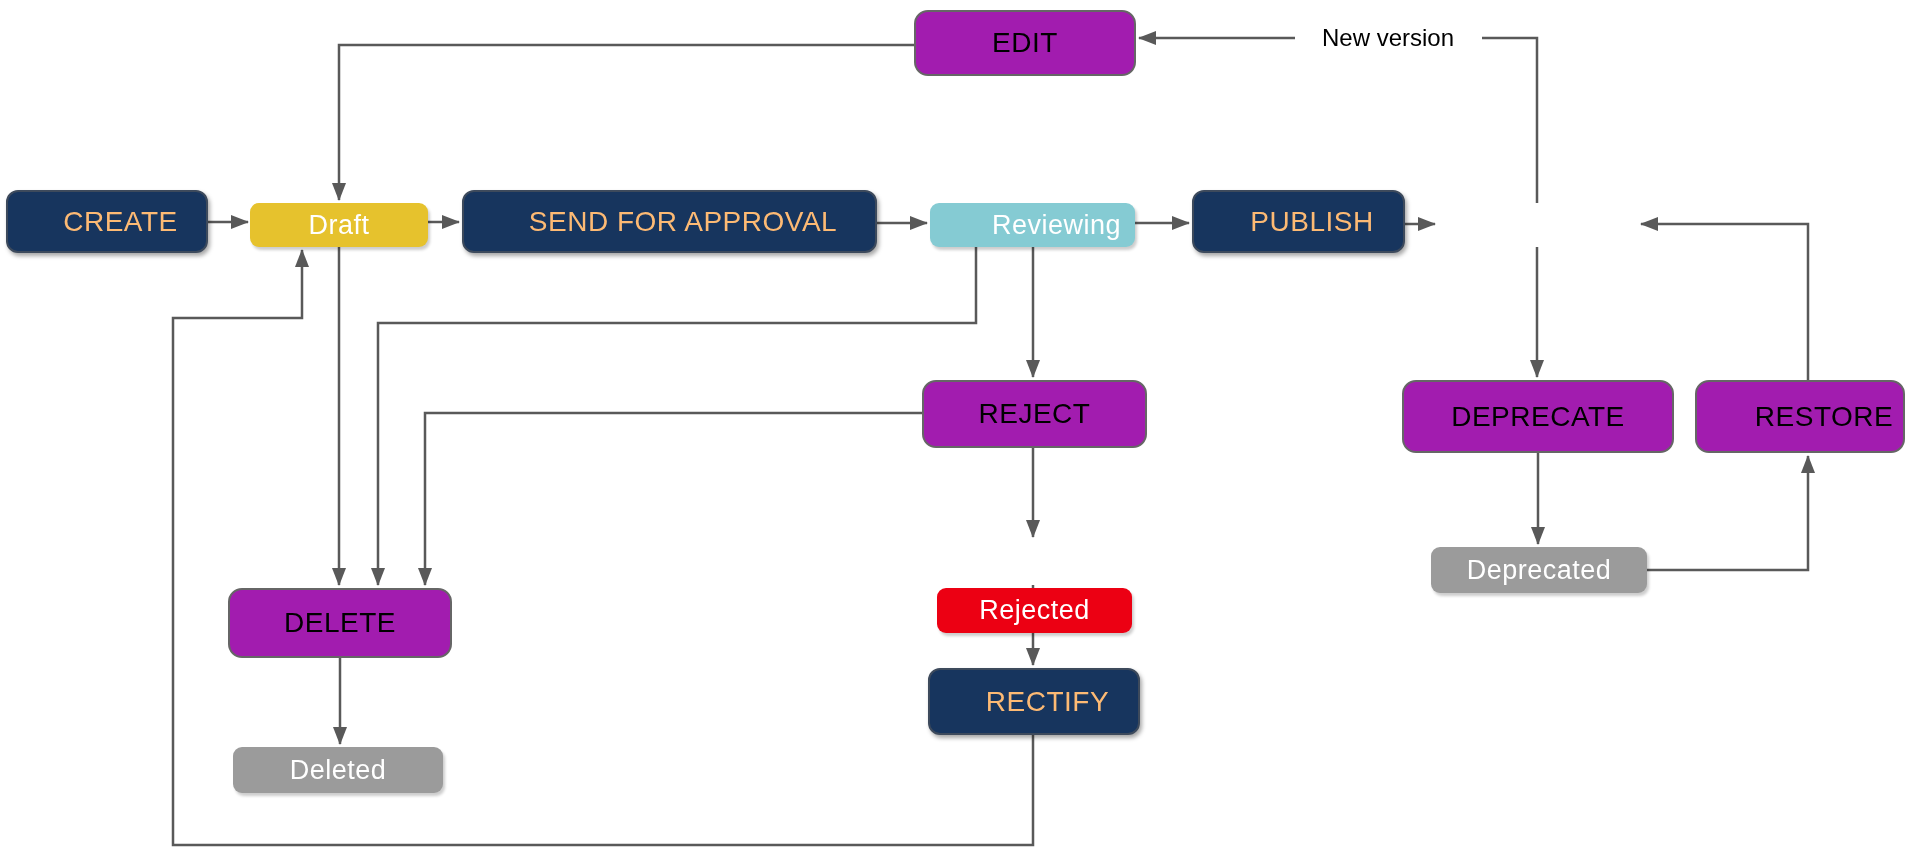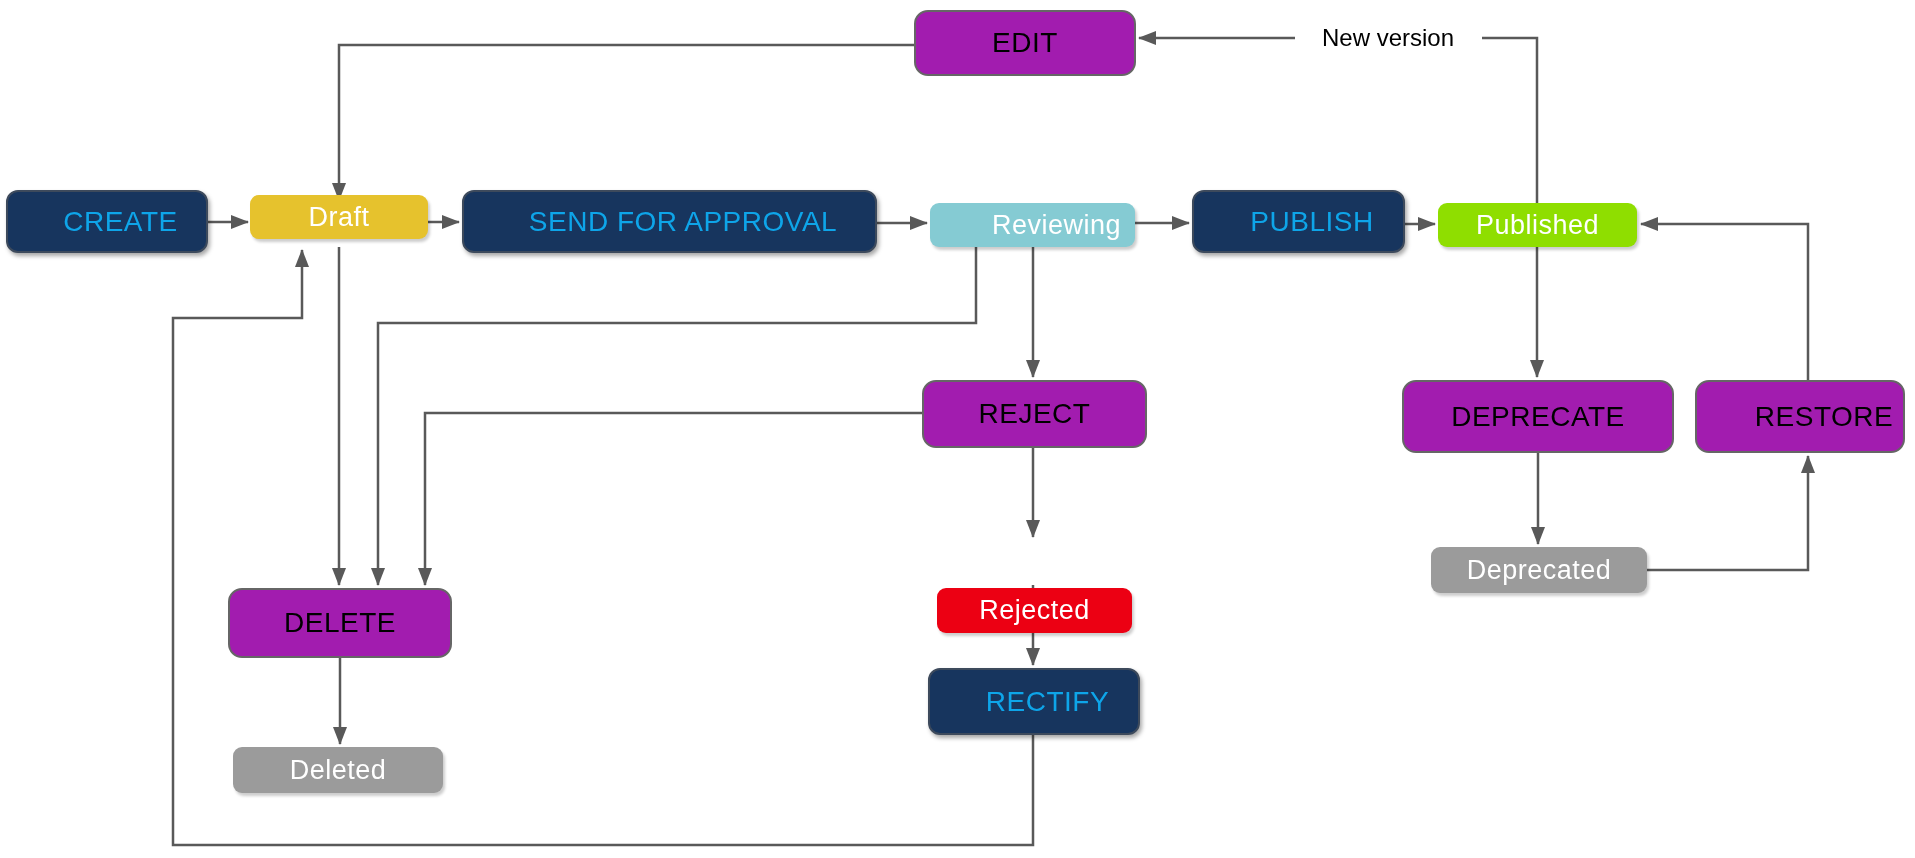--- a/index.html
+++ b/index.html
@@ -8,21 +8,21 @@
   #edges{position:absolute;left:0;top:0;width:100%;height:100%;}
   .edge{fill:none;stroke:var(--c-edge,#595959);stroke-width:2.5;stroke-linejoin:miter;}
   #arrowhead path{fill:var(--c-edge,#595959);}
   .edge-label{font-family:"Liberation Sans",sans-serif;font-size:24px;fill:#000;}
 
   .node{position:absolute;display:flex;align-items:center;justify-content:center;
         white-space:nowrap;box-sizing:border-box;letter-spacing:.5px;}
   .action{font-size:28px;border-radius:12px;}
   .state{font-size:27px;border-radius:9px;color:#fff;}
 
-  .navy{background:var(--c-navy,#17355E);color:#0ea5e9;border:2px solid #3d4a5c;
+  .navy{background:var(--c-navy,#17355E);color:#fdba74;border:2px solid #3d4a5c;
         box-shadow:2px 3px 4px rgba(0,0,0,.35);padding-left:27px;}
   .white{background:#a21caf;color:#000;border:2px solid var(--c-border,#666);border-radius:14px;}
   .yellow{background:var(--c-yellow,#E6C22D);box-shadow:2px 3px 3px rgba(0,0,0,.2);}
   .teal{background:var(--c-teal,#85CBD3);box-shadow:2px 3px 3px rgba(0,0,0,.2);}
   .green{background:var(--c-green,#8FDE00);box-shadow:2px 3px 3px rgba(0,0,0,.2);}
   .red{background:var(--c-red,#EC0013);box-shadow:2px 3px 3px rgba(0,0,0,.2);}
   .gray{background:var(--c-gray,#9B9B9B);box-shadow:2px 3px 3px rgba(0,0,0,.2);}
 </style>
 </head>
 <body>
@@ -56,25 +56,24 @@
     <path class="edge" d="M 1033 735 L 1033 845 L 173 845 L 173 318 L 302 318 L 302 250" marker-end="url(#arrowhead)"></path>
     <path class="edge" d="M 340 658 L 340 744" marker-end="url(#arrowhead)"></path>
 
     <path class="edge" d="M 1537 247 L 1537 377" marker-end="url(#arrowhead)"></path>
     <path class="edge" d="M 1538 453 L 1538 544" marker-end="url(#arrowhead)"></path>
     <path class="edge" d="M 1647 570 L 1808 570 L 1808 456" marker-end="url(#arrowhead)"></path>
     <path class="edge" d="M 1808 380 L 1808 224 L 1641 224" marker-end="url(#arrowhead)"></path>
   </svg>
 
   <div class="node action navy" style="left:6px;top:190px;width:202px;height:63px;">CREATE</div>
-  <div class="node state yellow" style="left:250px;top:195px;width:178px;height:44px;">Draft</div>
+  <div class="node state yellow" style="left:250px;top:203px;width:178px;height:44px;">Draft</div>
   <div class="node action navy" style="left:462px;top:190px;width:415px;height:63px;">SEND FOR APPROVAL</div>
   <div class="node state teal" style="left:930px;top:203px;width:205px;height:44px;padding-left:48px;">Reviewing</div>
   <div class="node action navy" style="left:1192px;top:190px;width:213px;height:63px;">PUBLISH</div>
-  <div class="node state green" style="left:1438px;top:203px;width:199px;height:44px;">Published</div>
 
   <div class="node action white" style="left:914px;top:10px;width:222px;height:66px;">EDIT</div>
 
   <div class="node action white" style="left:922px;top:380px;width:225px;height:68px;">REJECT</div>
   <div class="node state red" style="left:937px;top:540px;width:195px;height:45px;margin-top:48px;">Rejected</div>
   <div class="node action navy" style="left:928px;top:668px;width:212px;height:67px;">RECTIFY</div>
 
   <div class="node action white" style="left:228px;top:588px;width:224px;height:70px;">DELETE</div>
   <div class="node state gray" style="left:233px;top:747px;width:210px;height:46px;">Deleted</div>
 

